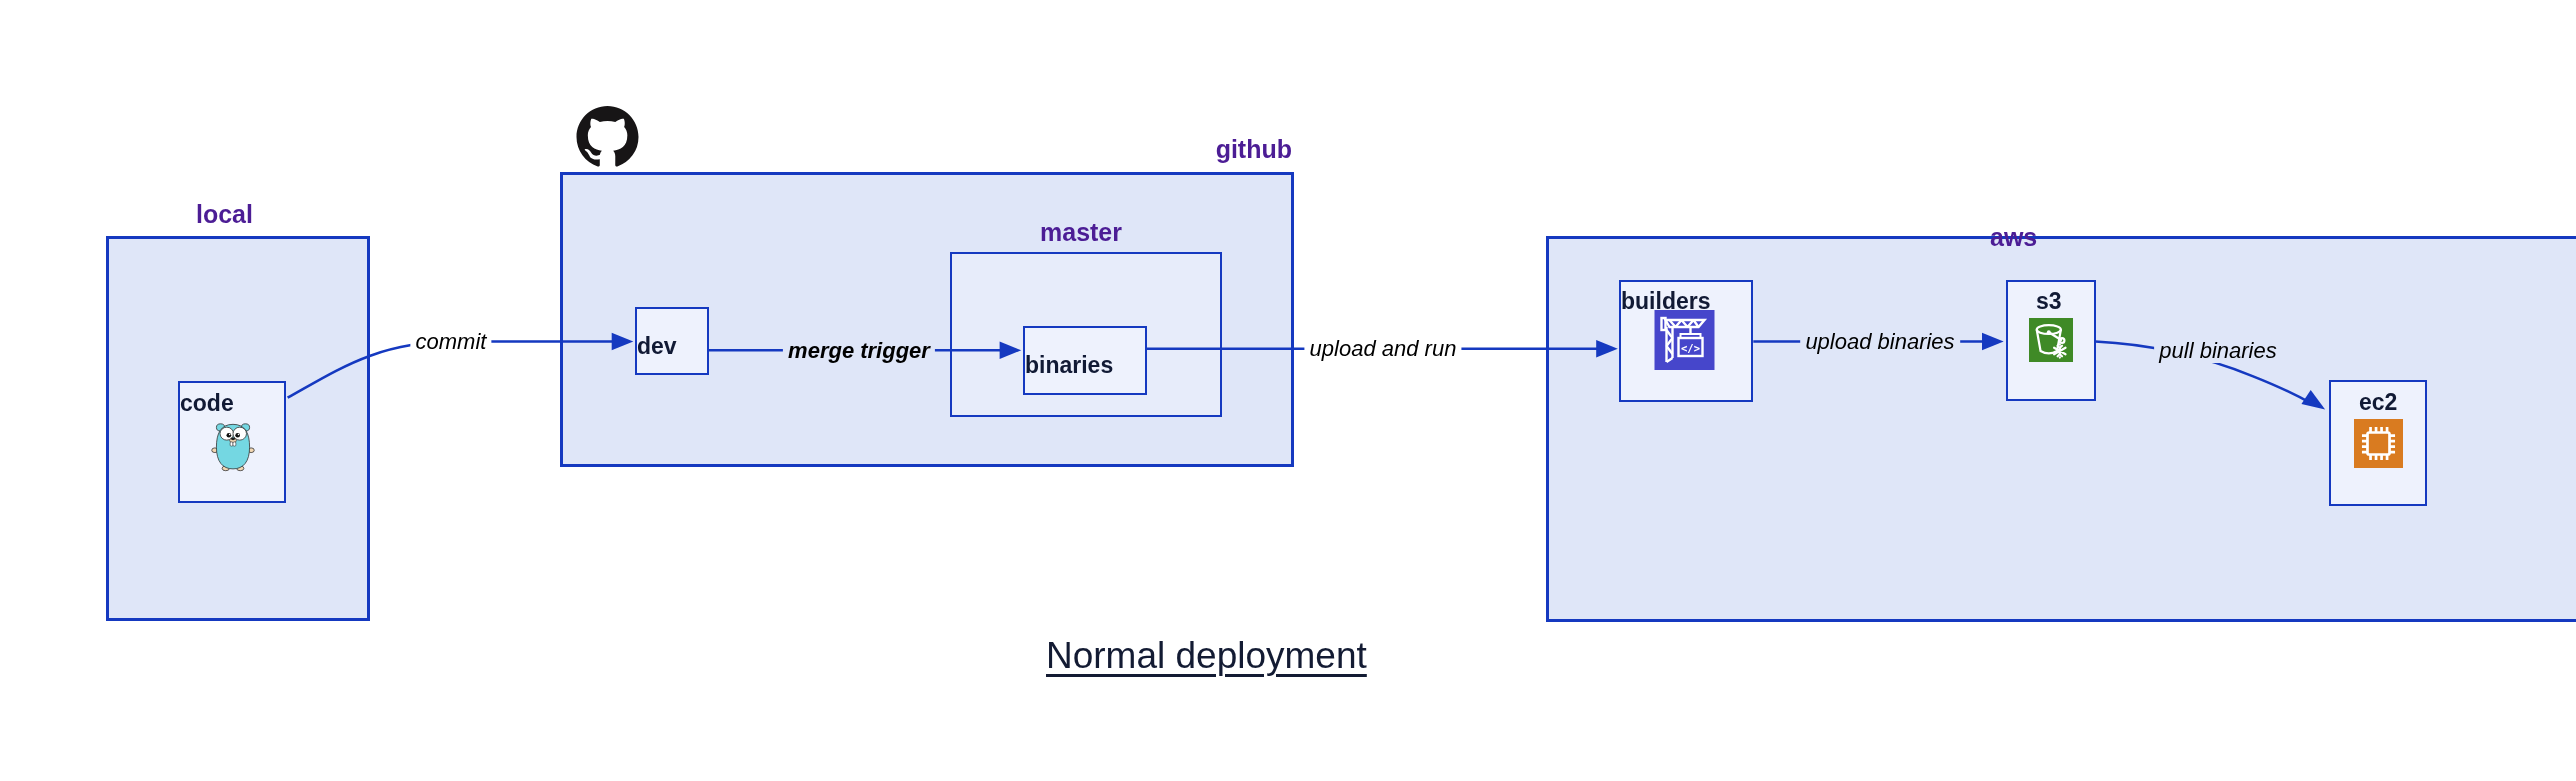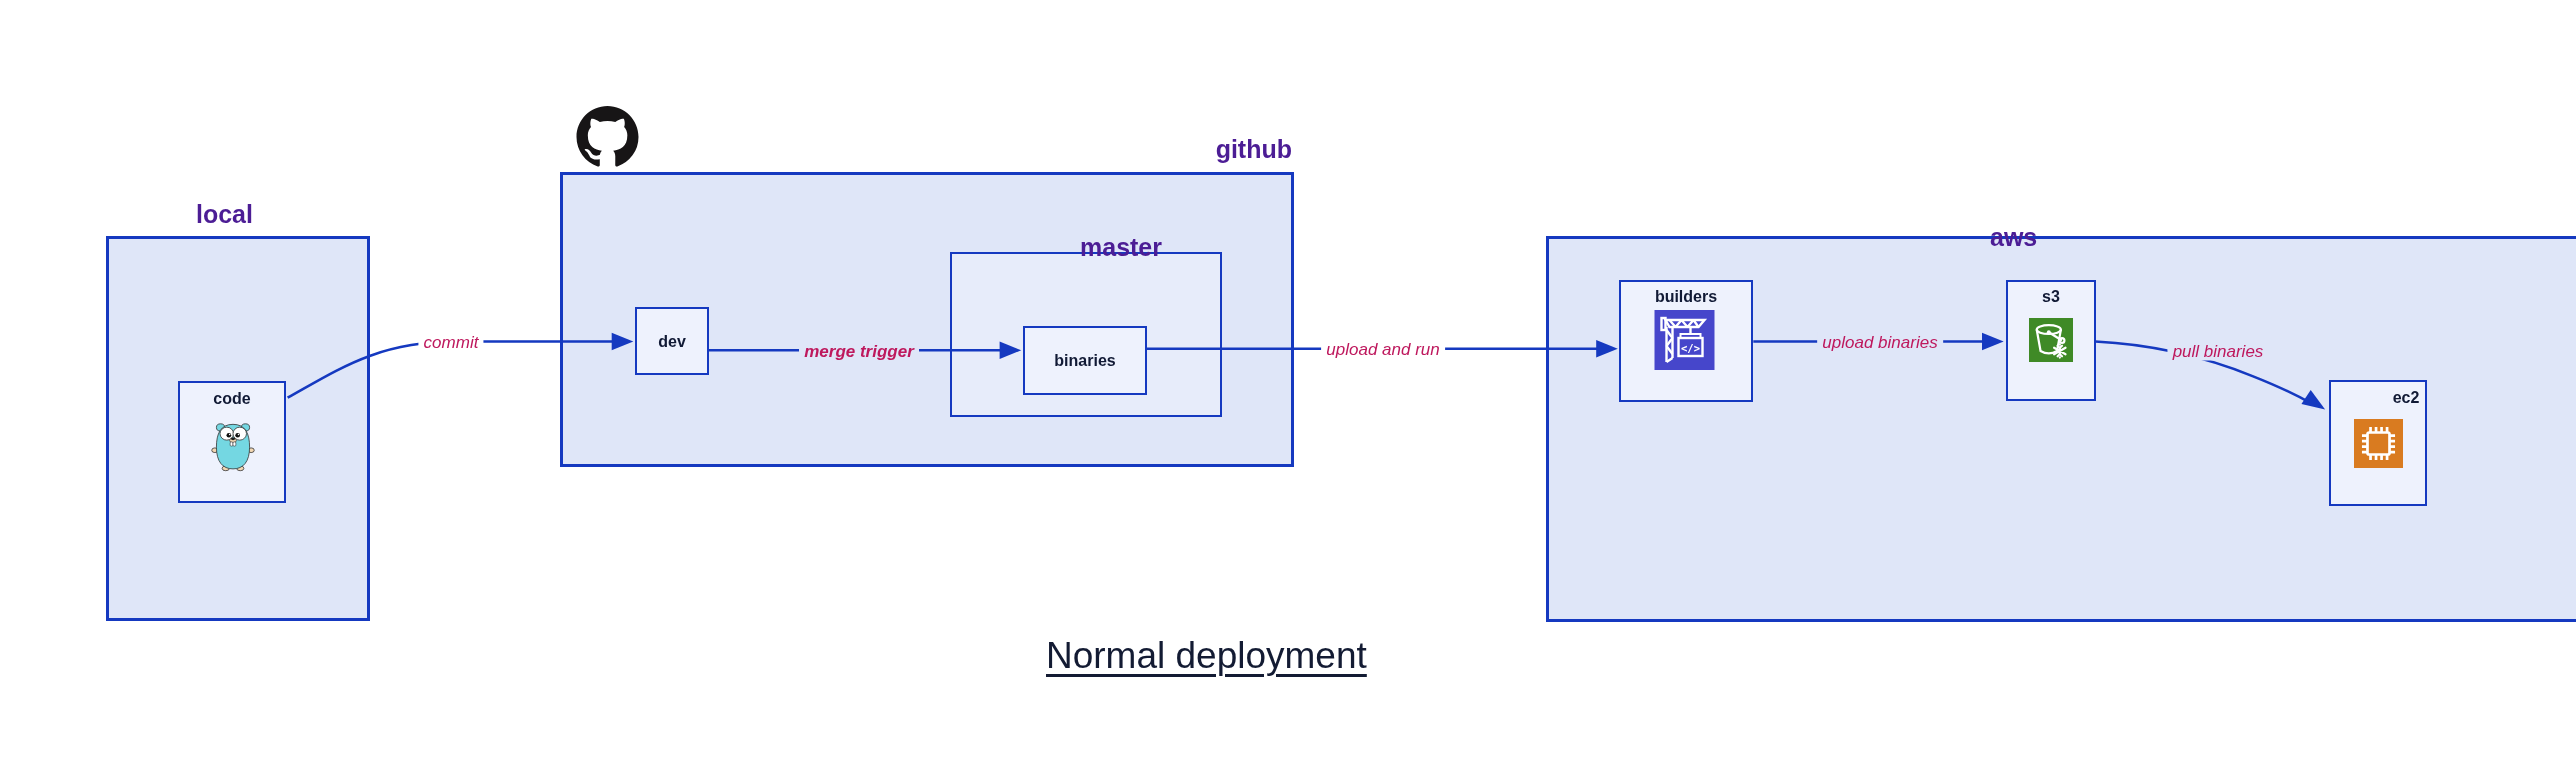--- a/index.html
+++ b/index.html
@@ -14,29 +14,29 @@
   }
   .region.master{background:#e7ecfa;border-width:2.6px;}
   .region-label{
     position:absolute;font-size:25px;line-height:1.1;color:#4c1d95;white-space:nowrap;font-weight:bold;
   }
   
   .node{
     position:absolute;border:2.6px solid #1539c0;background:#eef2fd;box-sizing:border-box;
   }
   .node-label{
-    position:absolute;width:100%;text-align:center;font-weight:bold;font-size:16px;
+    position:absolute;width:100%;font-weight:bold;font-size:23px;
     color:#111a35;white-space:nowrap;
   }
   .node-icon{position:absolute;}
   
   svg.edges{position:absolute;left:0;top:0;pointer-events:none;}
   .edge-label{
     position:absolute;transform:translate(-50%,-50%);
-    font-size:17px;font-style:italic;color:#be185d;white-space:nowrap;
+    font-size:22px;font-style:italic;color:#000000;white-space:nowrap;
     padding:1px 5.2px;line-height:1.0;
   }
   .bg-white{background:#ffffff;}
   .bg-region{background:#dfe6f8;}
   
   .diagram-title{
     position:absolute;left:1046px;top:635px;width:515px;text-align:left;
     font-size:37px;color:#131b33;
     text-decoration:underline;text-decoration-thickness:2.6px;text-underline-offset:6.2px;
     white-space:nowrap;
@@ -46,21 +46,21 @@
 </head>
 <body>
 
 <div class="region" style="left:106px;top:236px;width:264px;height:385px;"></div>
 <div class="region-label" style="left:196px;top:201px;">local</div>
 
 <div class="region" style="left:560px;top:172px;width:734px;height:295px;"></div>
 <div class="region-label" style="right:1312px;top:136px;">github</div>
 
 <div class="region master" style="left:950px;top:252px;width:272px;height:165px;"></div>
-<div class="region-label" style="left:1040px;top:234px;margin-left:40px;">master</div>
+<div class="region-label" style="left:1040px;top:219px;">master</div>
 
 <div class="region" style="left:1546px;top:236px;width:1039px;height:386px;"></div>
 <div class="region-label" style="left:1990px;top:201px;margin-top:23px;">aws</div>
 
 <svg class="logo" style="left:576px;top:106px;" width="63" height="62" viewBox="0 0 16 16">
   <path fill="#171516" d="M8 0C3.58 0 0 3.58 0 8c0 3.54 2.29 6.53 5.47 7.59.4.07.55-.17.55-.38 0-.19-.01-.82-.01-1.49-2.01.37-2.53-.49-2.69-.94-.09-.23-.48-.94-.82-1.13-.28-.15-.68-.52-.01-.53.63-.01 1.08.58 1.23.82.72 1.21 1.87.87 2.33.66.07-.52.28-.87.51-1.07-1.78-.2-3.64-.89-3.64-3.95 0-.87.31-1.59.82-2.15-.08-.2-.36-1.02.08-2.12 0 0 .67-.21 2.2.82.64-.18 1.32-.27 2-.27s1.36.09 2 .27c1.53-1.04 2.2-.82 2.2-.82.44 1.1.16 1.92.08 2.12.51.56.82 1.27.82 2.15 0 3.07-1.87 3.75-3.65 3.95.29.25.54.73.54 1.48 0 1.07-.01 1.93-.01 2.2 0 .21.15.46.55.38A8.01 8.01 0 0 0 16 8c0-4.42-3.58-8-8-8z"></path>
 </svg>
 
 <svg class="edges" width="2604" height="781" viewBox="0 0 5054 1516">
   <g stroke="#1539c0" stroke-width="5" fill="none">
@@ -132,21 +132,21 @@
       <path d="M12,20 L18,28 M18,28 L12,36 M12,36 L18,44 M18,48 L12,52"></path>
       <path d="M36,17 L36,24"></path>
       <path d="M26,28 L46,28 L46,24 L26,24 Z" stroke-width="2"></path>
       <rect x="24" y="28" width="24" height="18"></rect>
     </g>
     <text x="36" y="41.5" text-anchor="middle" font-size="10.5" font-weight="bold" fill="#ffffff" font-family="'DejaVu Sans Mono',monospace">&lt;/&gt;</text>
   </svg>
 </div>
 
 <div class="node" style="left:2006px;top:280px;width:90px;height:121px;">
-  <div class="node-label" style="top:6.2px;">s3</div>
+  <div class="node-label" style="top:6.2px;padding-left:28px;">s3</div>
   <svg class="node-icon" style="left:20px;top:36px;" width="46" height="44" viewBox="0 0 40 40">
     <rect x="0" y="0" width="40" height="40" fill="#3f8a26"></rect>
     <g stroke="#ffffff" stroke-width="2" fill="none">
       <ellipse cx="18" cy="10.5" rx="11" ry="4"></ellipse>
       <path d="M7,10.5 L10.5,30 Q18,34.5 25.5,30 L29,10.5"></path>
       <path d="M18,13 L30,20.5"></path>
       <circle cx="30" cy="20.5" r="2.2"></circle>
     </g>
     <circle cx="18" cy="13" r="1.8" fill="#ffffff"></circle>
     <g stroke="#ffffff" stroke-width="2" stroke-linecap="round">

